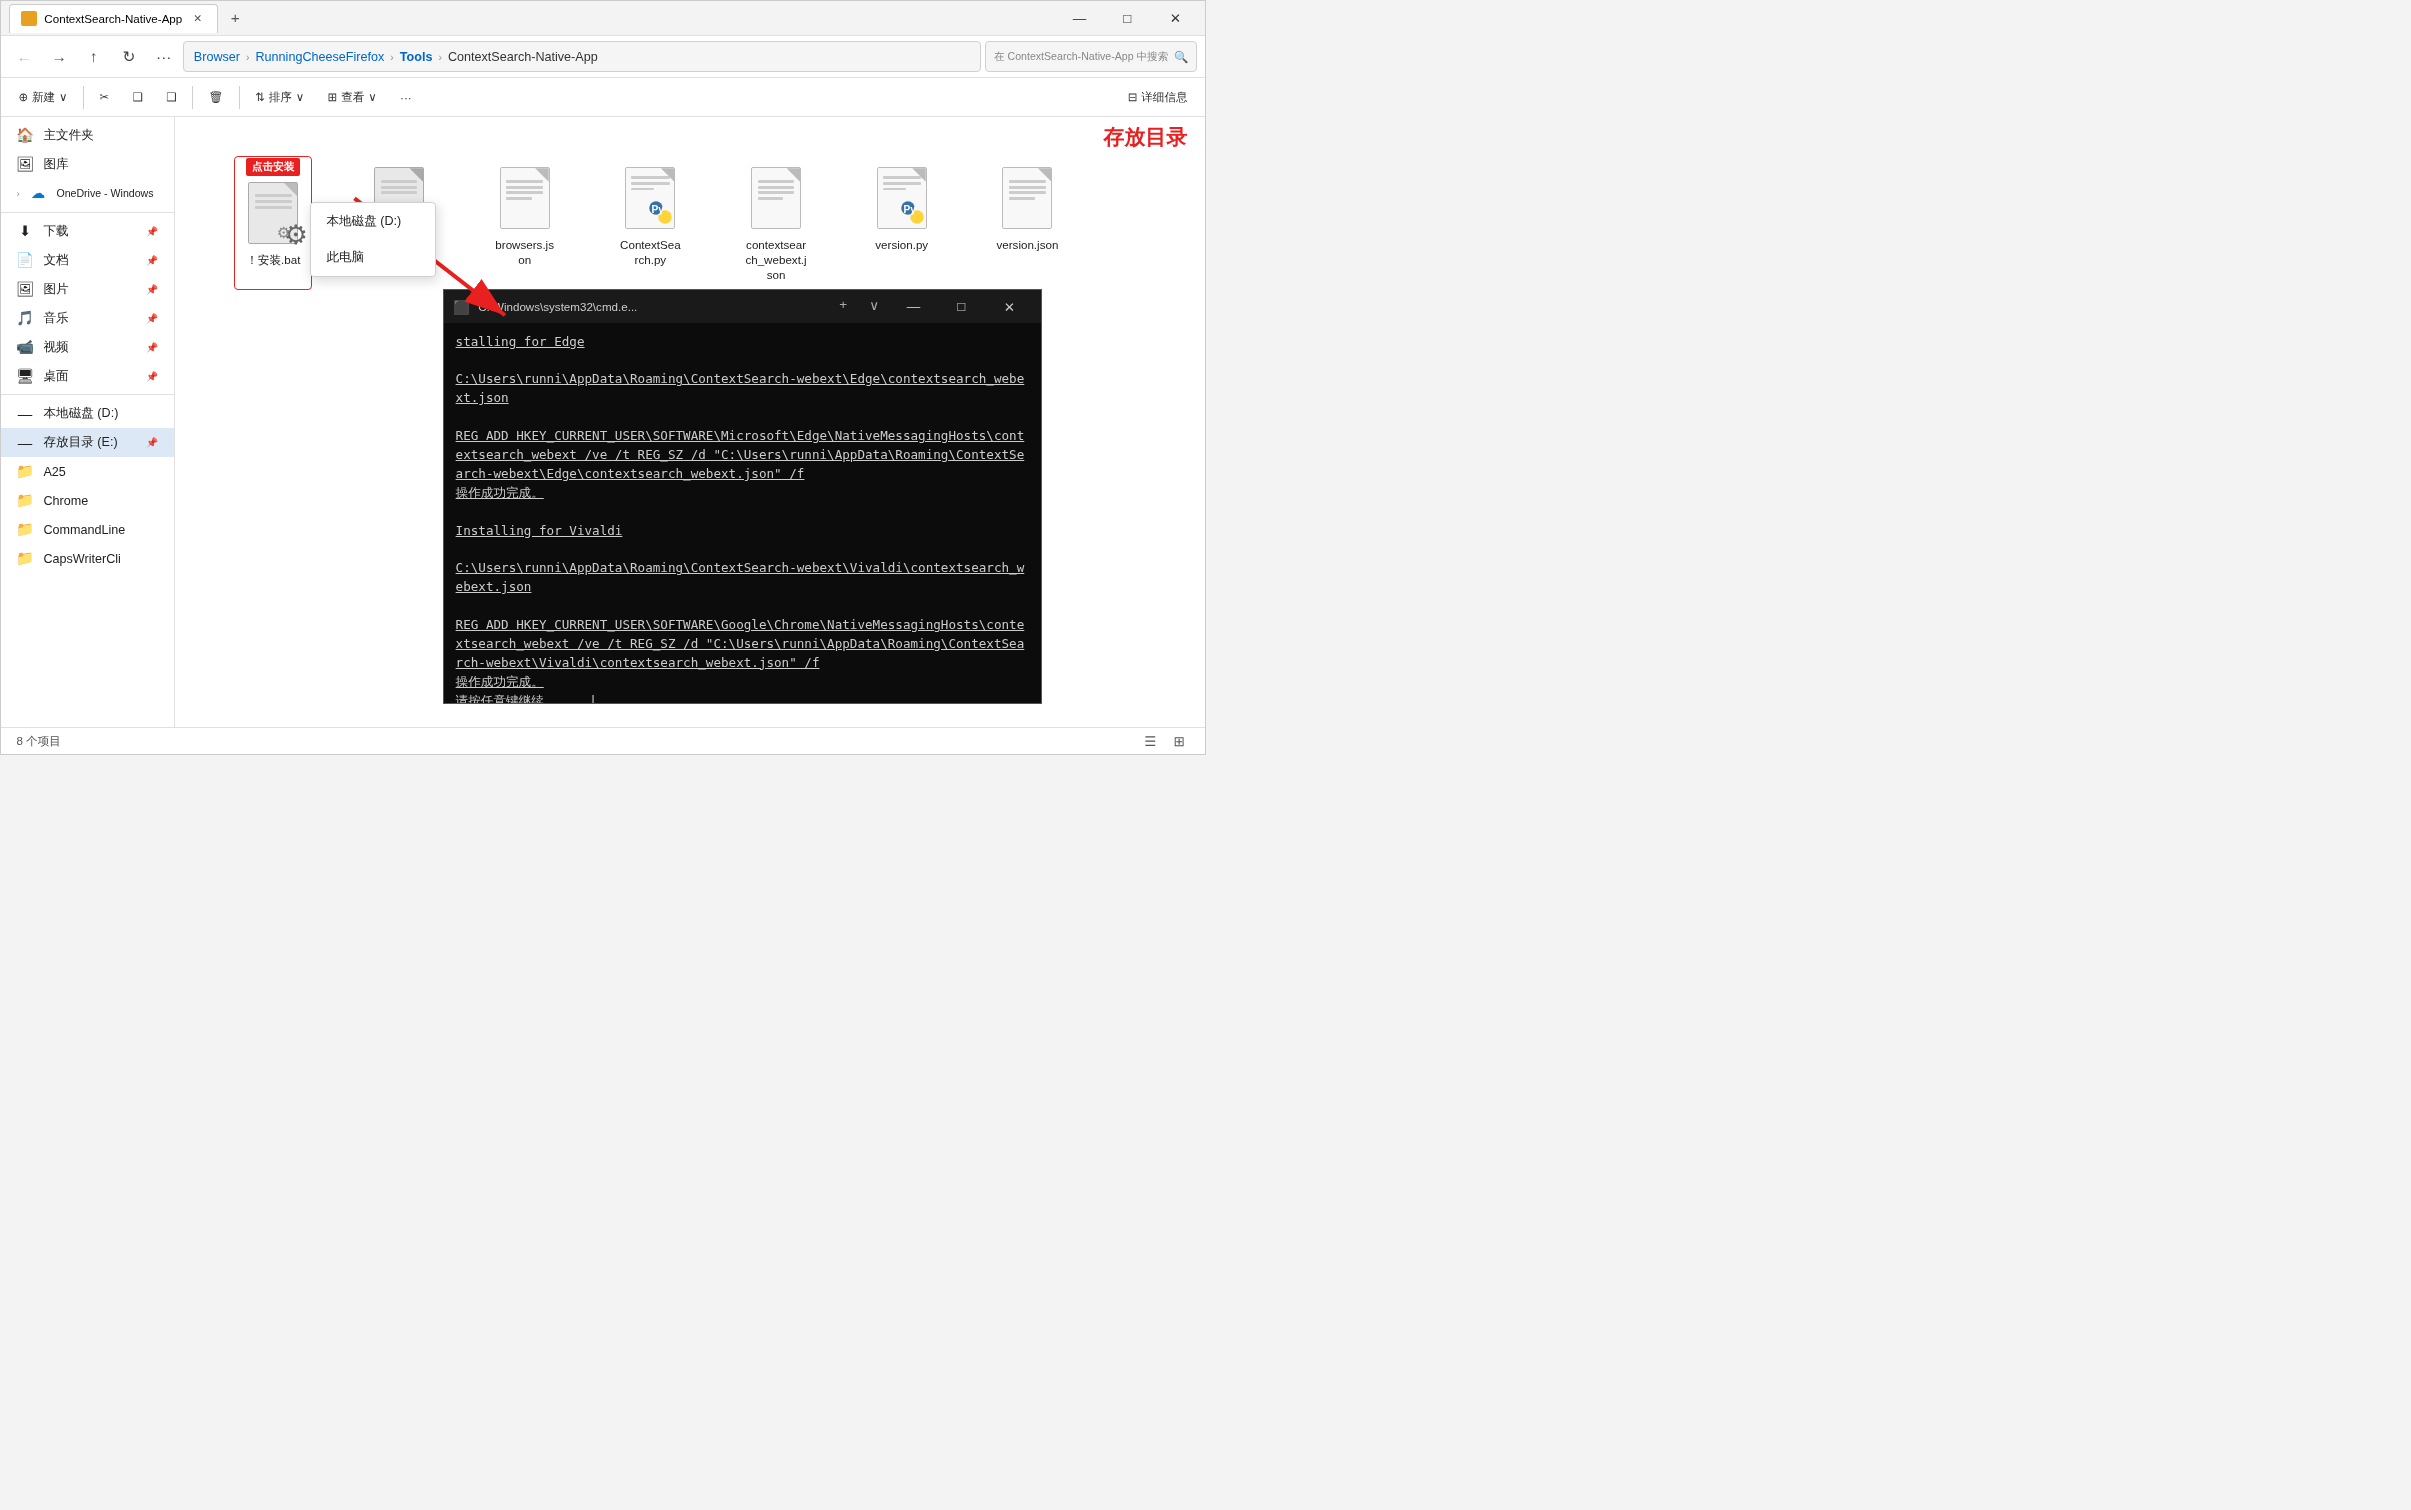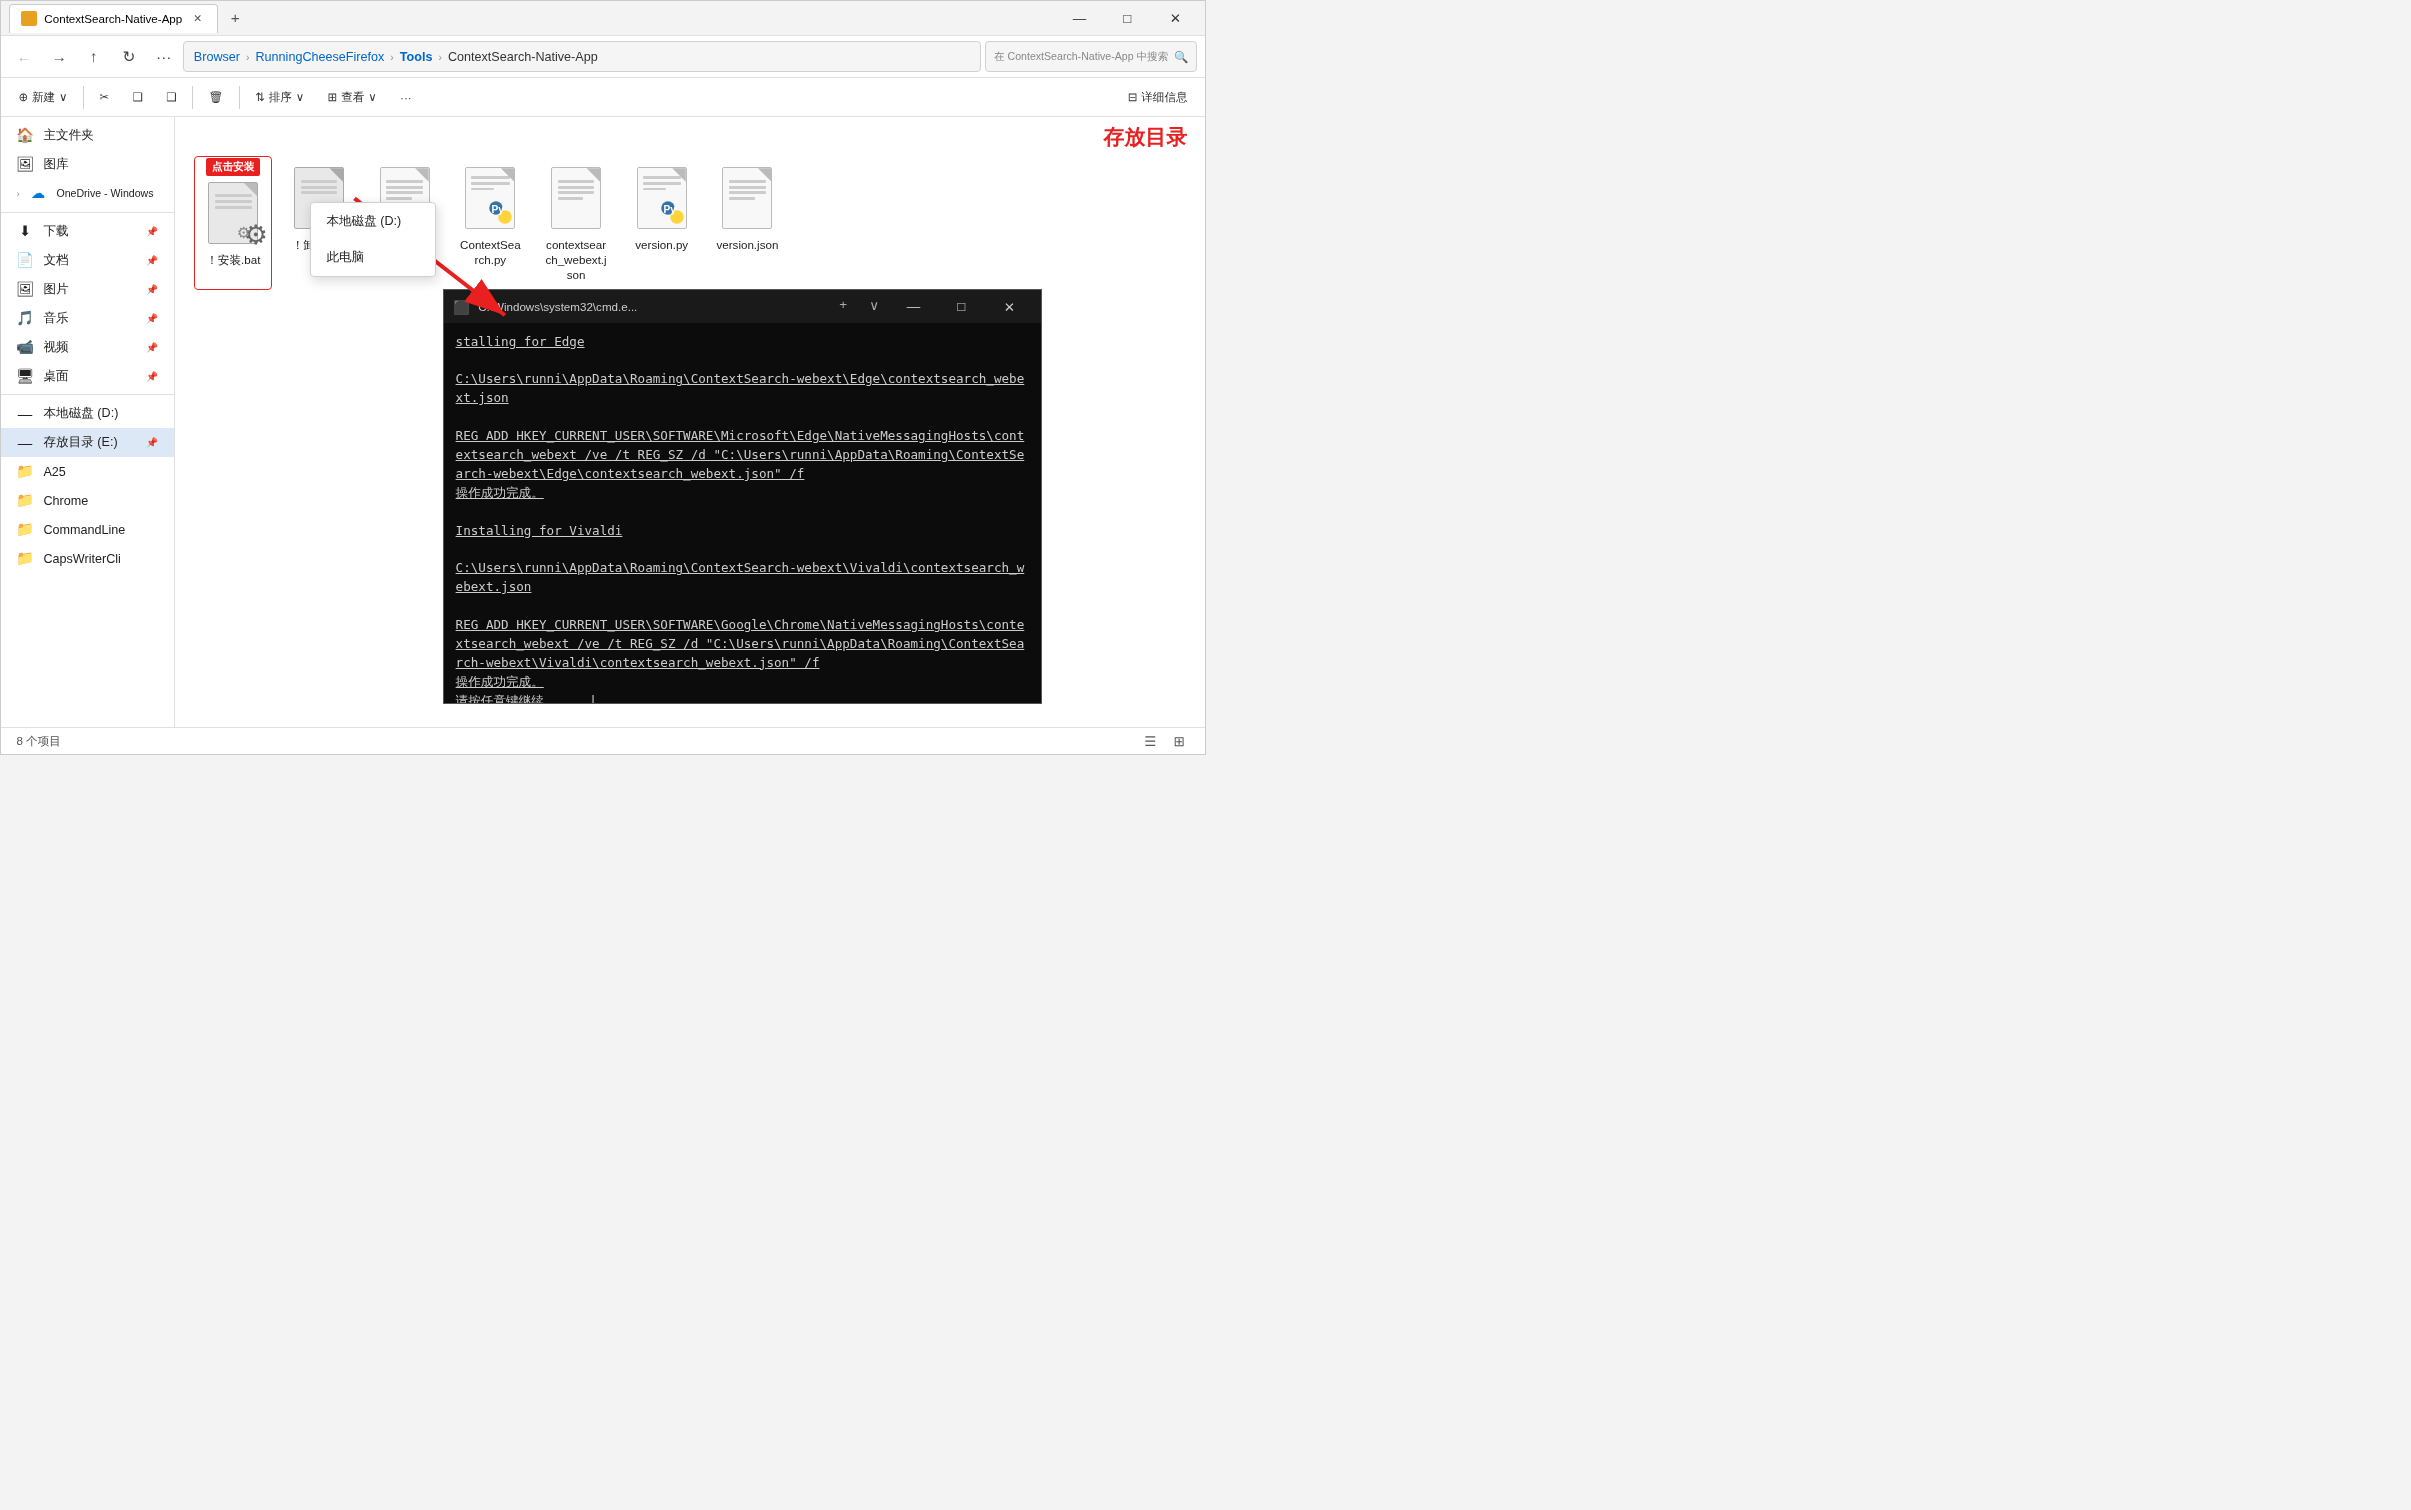--- a/index.html
+++ b/index.html
@@ -264,20 +264,21 @@
     }
     .file-item {
       display: flex;
       flex-direction: column;
       align-items: center;
       width: 78px;
       padding: 7.7px;
       border-radius: 3.9px;
       cursor: pointer;
       position: relative;
+      margin-left: 40px;
     }
     .file-item .file-icon {
       width: 62px;
       height: 70px;
       display: flex;
       align-items: center;
       justify-content: center;
       position: relative;
       margin-bottom: 3.9px;
     }

